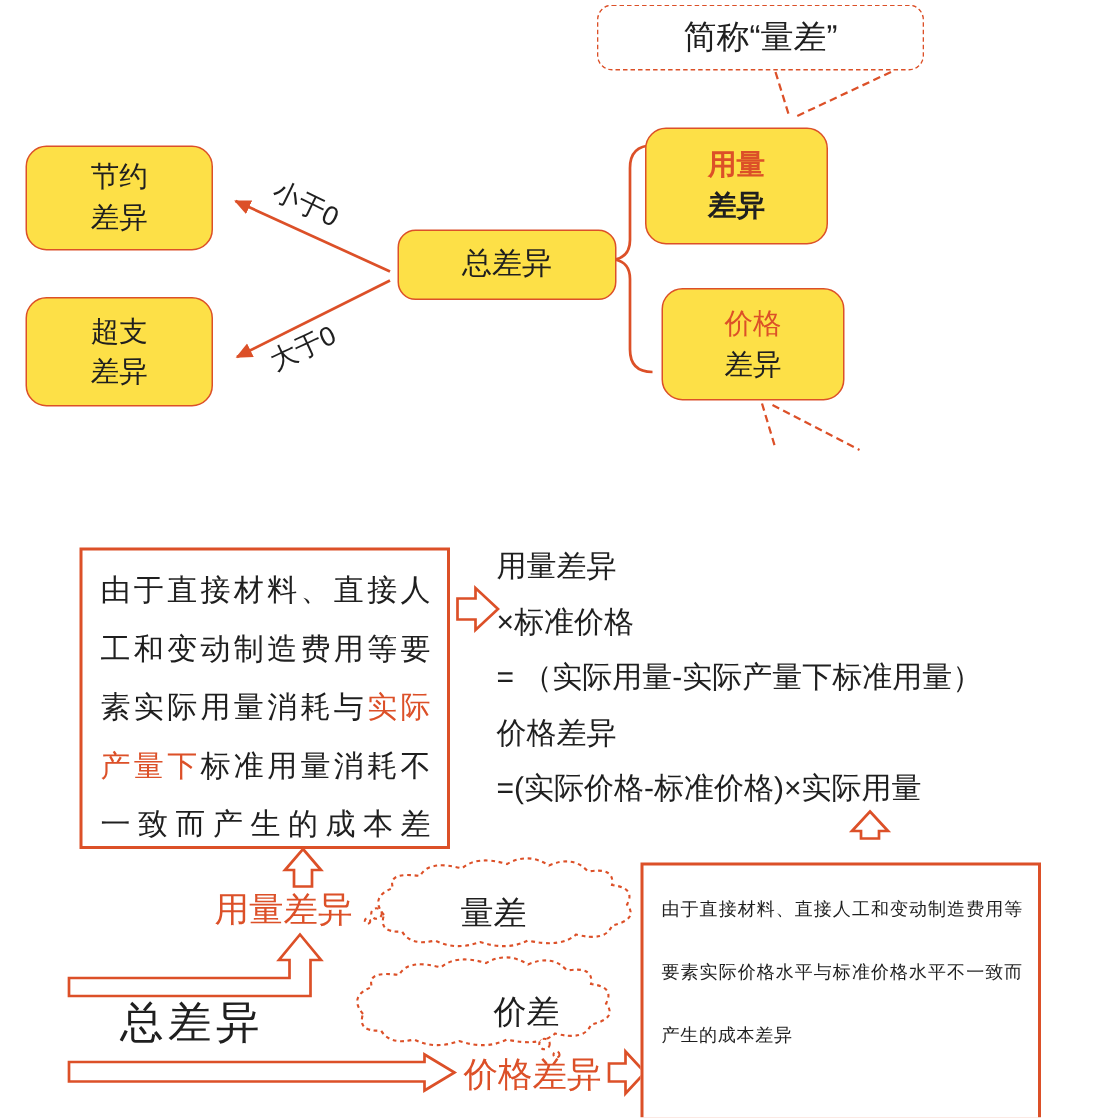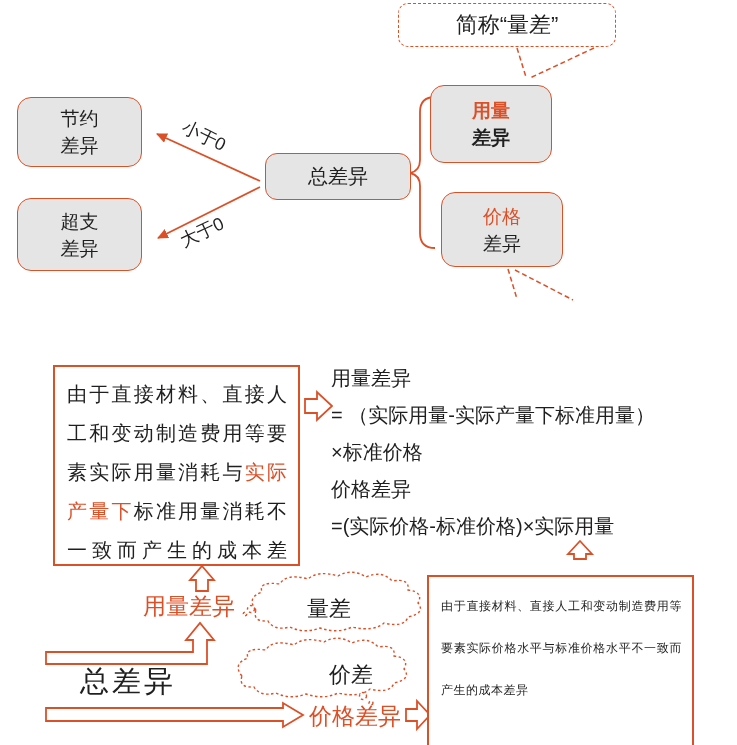--- a/index.html
+++ b/index.html
@@ -5,21 +5,21 @@
   :root { --accent:#dc5028; --ink:#1f1f1f; }
   html,body { margin:0; padding:0; background:#fff; }
   #canvas {
     position:relative; width:737px; height:745px; background:#fff;
     font-family:"Liberation Sans","DejaVu Sans",sans-serif; color:var(--ink);
     overflow:hidden;
   }
   #diagram-svg { position:absolute; left:0; top:0; width:737px; height:745px; }
   .rbox {
     position:absolute; border:1.6px solid var(--accent); border-radius:14px;
-    background:#e5e5e5; display:flex; flex-direction:column; align-items:center;
+    background:#fde047; display:flex; flex-direction:column; align-items:center;
     justify-content:center; text-align:center; box-sizing:border-box;
   }
   .rbox .bl { font-size:19px; line-height:27px; color:var(--ink); }
   .rbox .bl.em { color:var(--accent); }
   .callout {
     position:absolute; border:1.6px dashed var(--accent); border-radius:10px;
     background:#fff; display:flex; align-items:center; justify-content:center;
     font-size:22px; color:var(--ink); box-sizing:border-box;
   }
   .defbox {
@@ -115,22 +115,22 @@
 
   <div class="rotlbl" style="left:181px; top:124px; transform:rotate(26deg);">小于0</div>
   <div class="rotlbl" style="left:179px; top:220px; transform:rotate(-25deg);">大于0</div>
 
   <div class="defbox left">
     <span>由于直接材料、直接人工和变动制造费用等要素实际用量消耗与</span><span class="em">实际产量下</span><span>标准用量消耗不一致而产生的成本差异。</span>
   </div>
 
   <div class="formulas">
     <div>用量差异</div>
+    <div>×标准价格</div>
     <div>= （实际用量-实际产量下标准用量）</div>
-    <div>×标准价格</div>
     <div>价格差异</div>
     <div>=(实际价格-标准价格)×实际用量</div>
   </div>
 
   <div class="defbox right">
     <span>由于直接材料、直接人工和变动制造费用等要素实际价格水平与标准价格水平不一致而产生的成本差异</span>
   </div>
 
   <div class="bigtotal">总差异</div>
   <div class="olabel" style="left:143px; top:591px;">用量差异</div>

